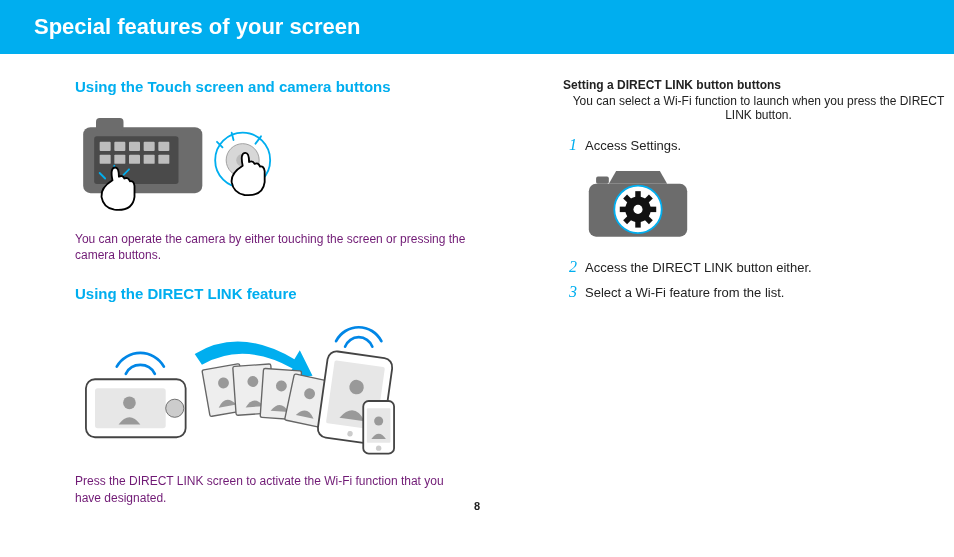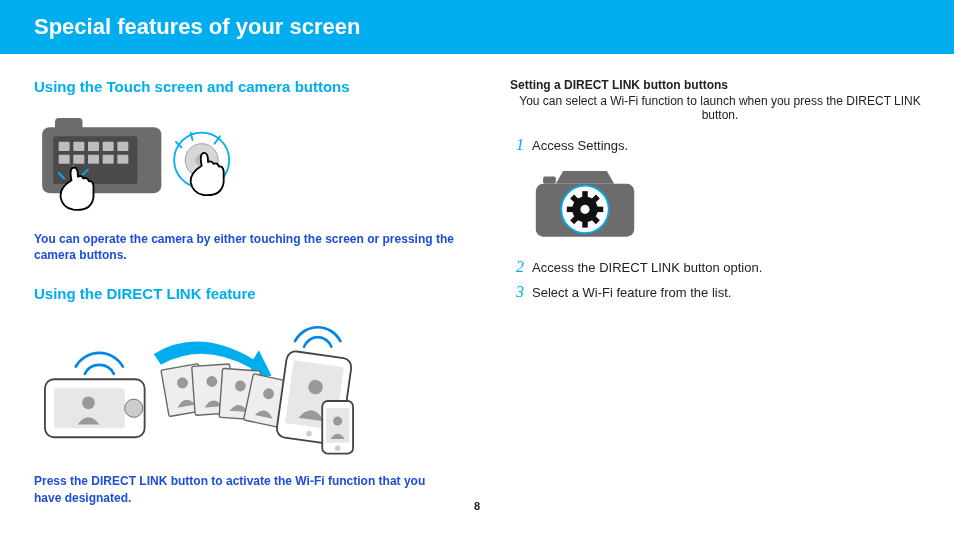--- a/index.html
+++ b/index.html
@@ -19,33 +19,33 @@
     padding: 14px 34px 14px 34px;
   }
   .page {
     padding: 24px 0 0 34px;
     display: flex;
     gap: 56px;
     position: relative;
   }
   .col {
     width: 420px;
+    margin-left: 41px;
   }
   h2.section {
     color: #00aeef;
     font-size: 15px;
     font-weight: 700;
     margin: 0 0 12px 0;
   }
   p.body {
     font-size: 12px;
     line-height: 1.35;
     margin: 10px 0 0 0;
-    color: #1d4ed8;
-    font-weight: bold;
+    color: #701a75;
   }
   .bold {
     font-weight: 700;
     font-size: 12px;
     margin: 0 0 2px 0;
   }
   .subtext {
     font-size: 12px;
     margin: 0 0 14px 0;
     text-align: center;
@@ -219,21 +219,21 @@
         <g transform="translate(316,96)">
           <rect class="dev" x="0" y="0" width="34" height="58" rx="6"></rect>
           <rect class="dev-screen" x="4" y="8" width="26" height="38" rx="1"></rect>
           <circle fill="#ccc" cx="17" cy="52" r="3"></circle>
           <circle class="person" cx="17" cy="22" r="5"></circle>
           <path class="person" d="M9 42 q8 -12 16 0 z"></path>
         </g>
       </svg>
     </div>
 
-    <p class="body">Press the DIRECT LINK button to activate the Wi-Fi function that you have designated.</p>
+    <p class="body">Press the DIRECT LINK screen to activate the Wi-Fi function that you have designated.</p>
   </div>
 
   <div class="col">
     <p class="bold">Setting a DIRECT LINK button buttons</p>
     <p class="subtext">You can select a Wi-Fi function to launch when you press the DIRECT LINK button.</p>
 
     <ol class="steps">
       <li>
         <span class="stepnum">1</span>
         <span class="steptext">Access Settings.</span>
@@ -266,21 +266,21 @@
             </g>
           </g>
           <circle fill="#fff" r="5"></circle>
         </g>
       </svg>
     </div>
 
     <ol class="steps">
       <li>
         <span class="stepnum">2</span>
-        <span class="steptext">Access the DIRECT LINK button option.</span>
+        <span class="steptext">Access the DIRECT LINK button either.</span>
       </li>
       <li>
         <span class="stepnum">3</span>
         <span class="steptext">Select a Wi-Fi feature from the list.</span>
       </li>
     </ol>
   </div>
 
   <div class="pagenum">8</div>
 </div>

